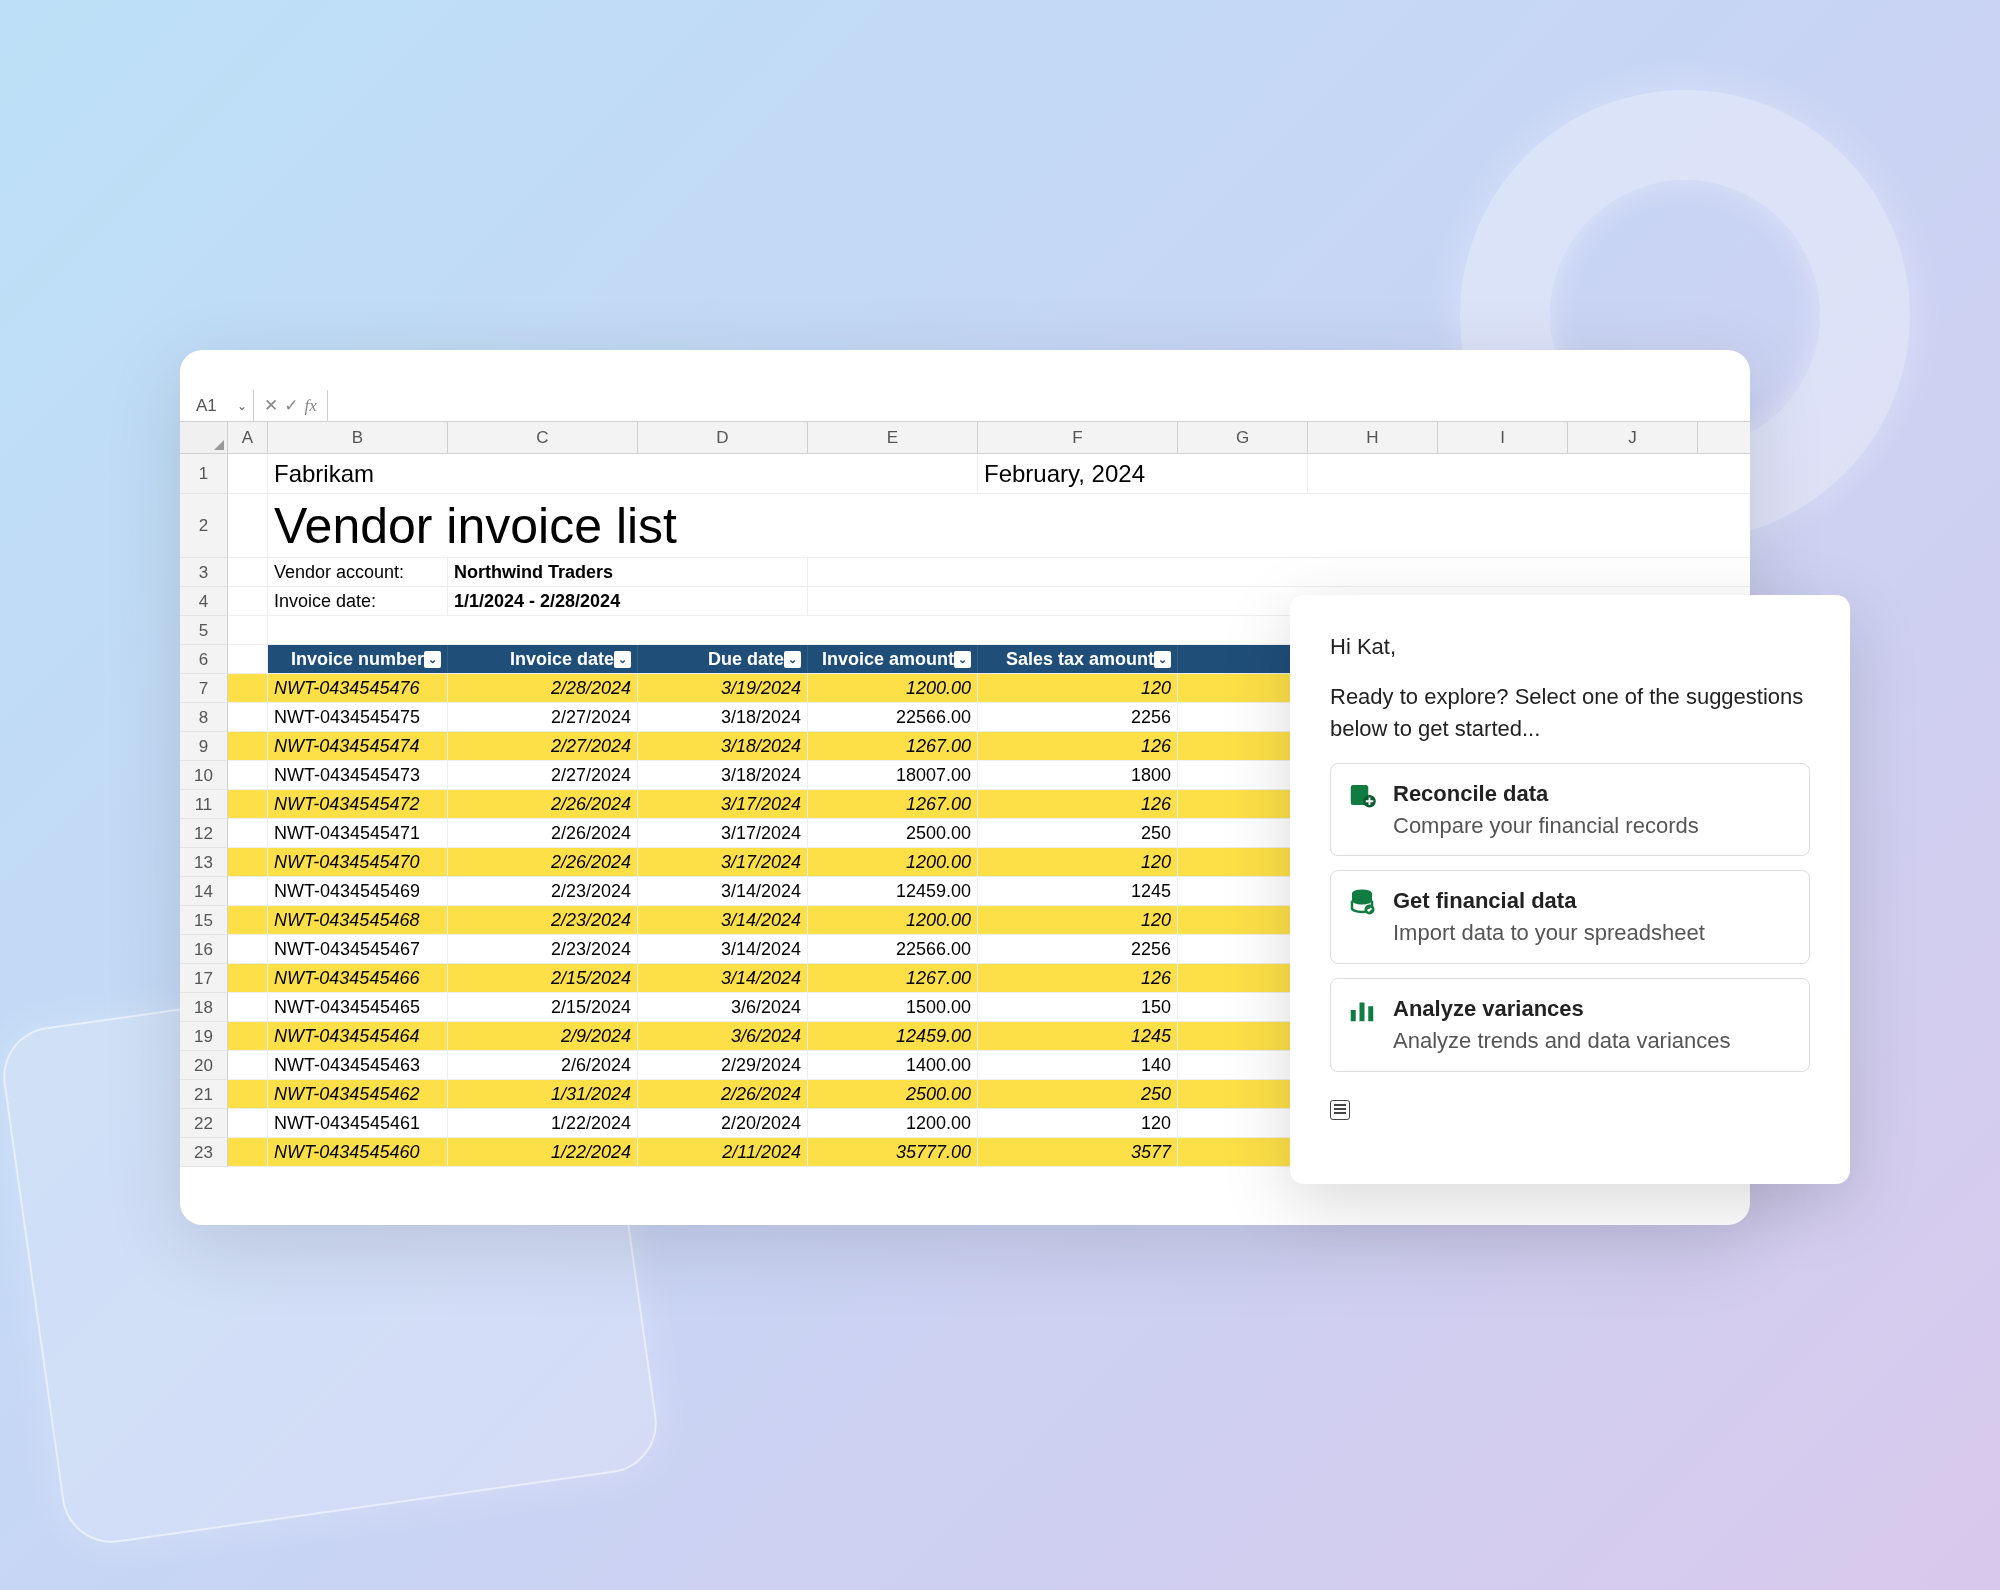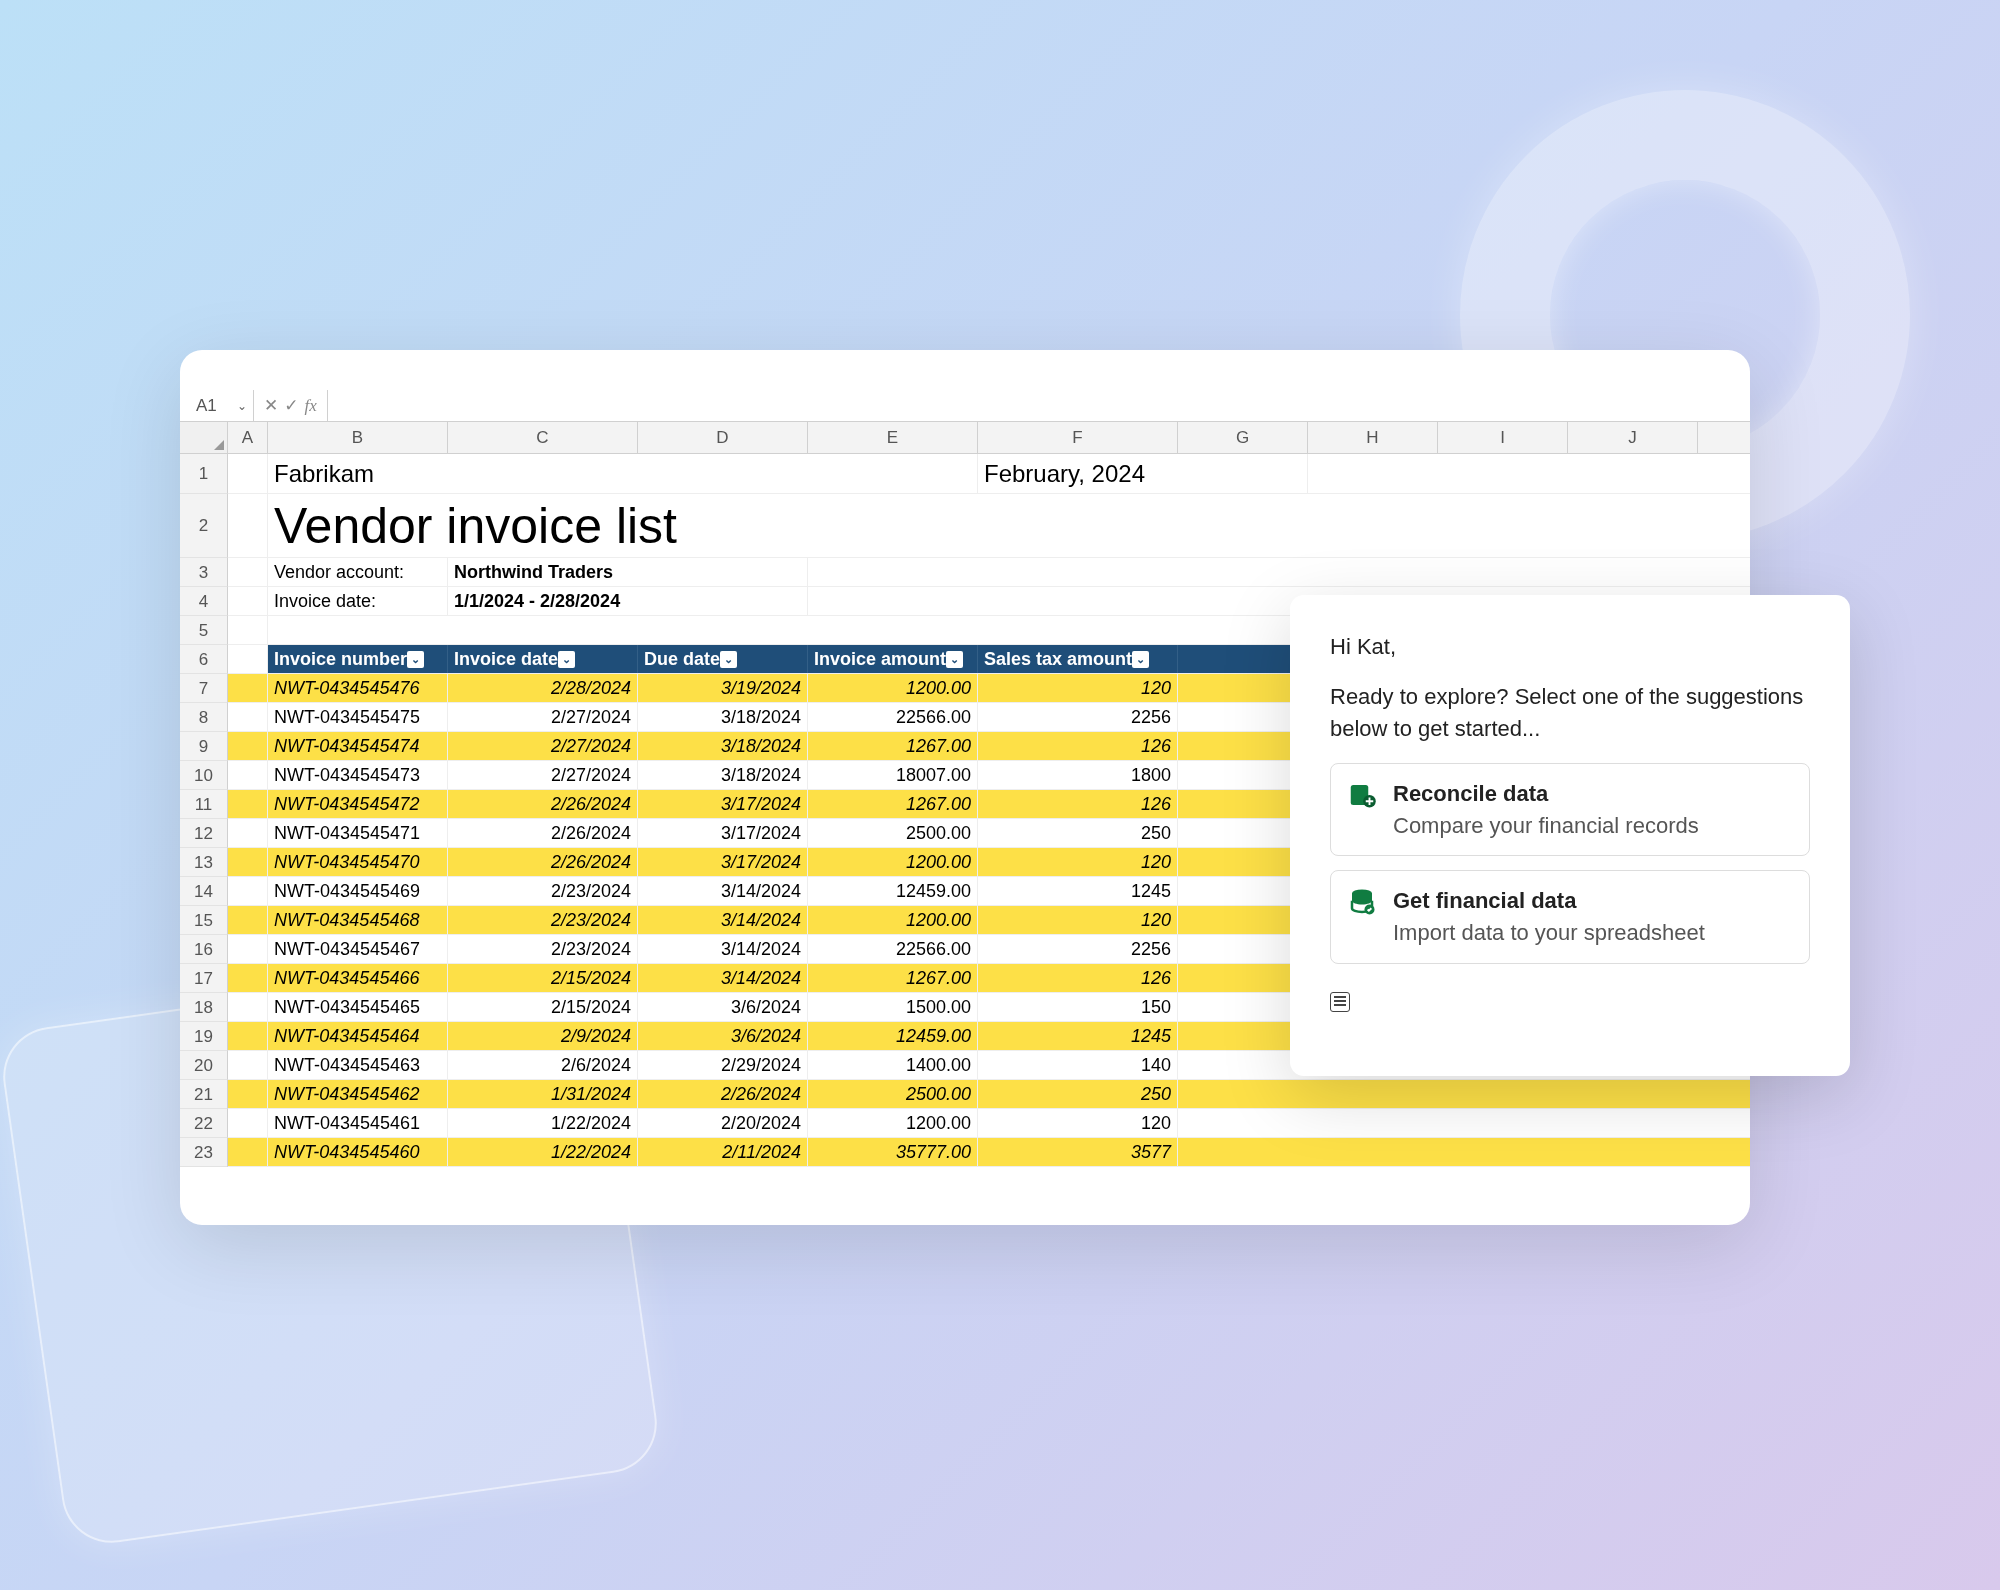--- a/index.html
+++ b/index.html
@@ -54,21 +54,21 @@
 .row-head.r2 { height:64px; line-height:64px; }
 .sheet { flex:1; position:relative; font-size:18px; color:#000; }
 .sheet-row { display:flex; height:29px; line-height:29px; border-bottom:1px solid #eee; }
 .sheet-row.r1 { height:40px; line-height:40px; font-size:24px; }
 .sheet-row.r2 { height:64px; line-height:64px; }
 .sheet-cell { border-right:1px solid #eee; padding:0 6px; overflow:hidden; white-space:nowrap; }
 .title-cell { font-size:50px; font-weight:400; line-height:64px; }
 .label-cell { font-size:18px; }
 .bold { font-weight:600; }
 .th-row { background:#1f4e79; color:#fff; font-weight:600; height:29px; line-height:29px; }
-.th-cell { display:flex; align-items:center; justify-content:flex-start; padding:0 6px; border-right:1px solid #335f87; }
+.th-cell { display:flex; align-items:center; justify-content:flex-end; padding:0 6px; border-right:1px solid #335f87; }
 .filter-btn { width:17px; height:17px; background:#fff; color:#1f4e79; display:flex; align-items:center; justify-content:center; font-size:11px; border-radius:2px; }
 .data-row { height:29px; line-height:29px; }
 .data-row.alt { background:#fde047;font-style:italic; }
 .num { text-align:right; }
 .copilot-panel {
   position: absolute; top: 595px; right: 150px;
   width: 560px; background:#fff; border-radius:14px;
   box-shadow: 0 20px 70px rgba(0,0,0,0.15);
   padding: 36px 40px 40px;
   font-size: 22px; color:#222; line-height:1.45;
@@ -362,17 +362,25 @@
       <div class="suggestion">
         <div class="sug-icon"><svg viewBox="0 0 24 24" fill="#107c41">
             <ellipse cx="12" cy="5" rx="8" ry="3"></ellipse>
             <path d="M4 5v6c0 1.7 3.6 3 8 3s8-1.3 8-3V5"></path>
             <path d="M4 11v6c0 1.7 3.6 3 8 3s8-1.3 8-3v-6" fill="none" stroke="#107c41" stroke-width="2"></path>
             <circle cx="18" cy="18" r="4" fill="#107c41"></circle>
             <path d="M16.5 18l1 1 2-2" stroke="#fff" stroke-width="1.5" fill="none"></path>
           </svg></div>
         <div class="sug-text"><strong>Get financial data</strong><span>Import data to your spreadsheet</span></div>
       </div>
+      <div class="suggestion">
+        <div class="sug-icon"><svg viewBox="0 0 24 24" fill="#107c41">
+            <rect x="3" y="12" width="4" height="9"></rect>
+            <rect x="10" y="6" width="4" height="15"></rect>
+            <rect x="17" y="9" width="4" height="12"></rect>
+          </svg></div>
+        <div class="sug-text"><strong>Analyze variances</strong><span>Analyze trends and data variances</span></div>
+      </div>
     </div>
   <p class="footer-note">
     <span class="guide-icon"></span>
   </p>
 </div>
 
 </body></html>

